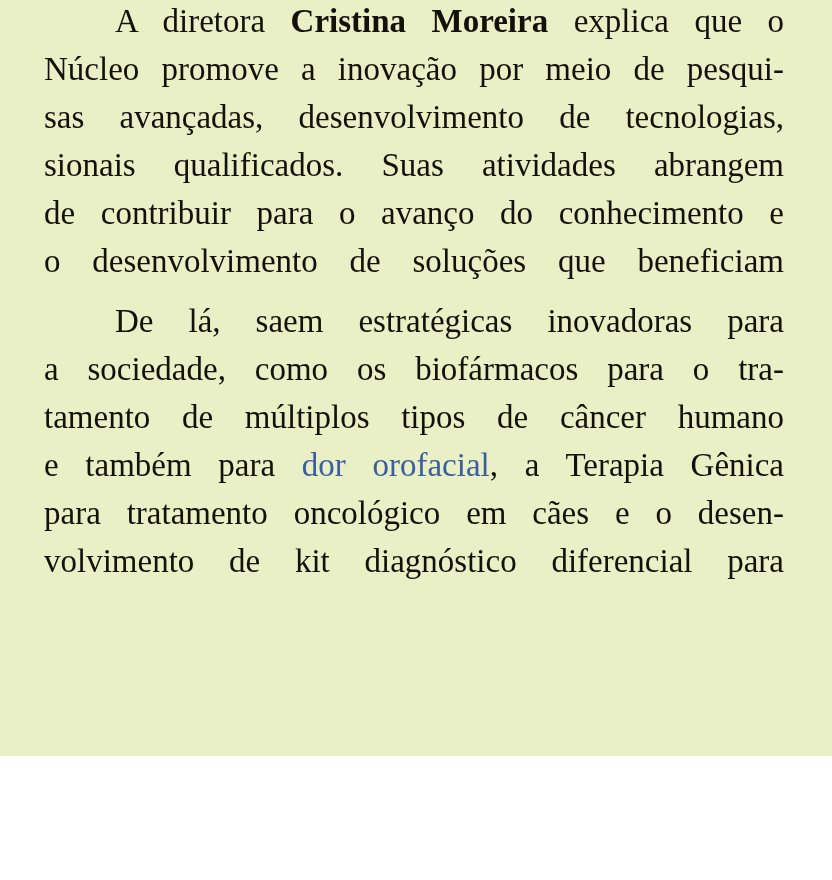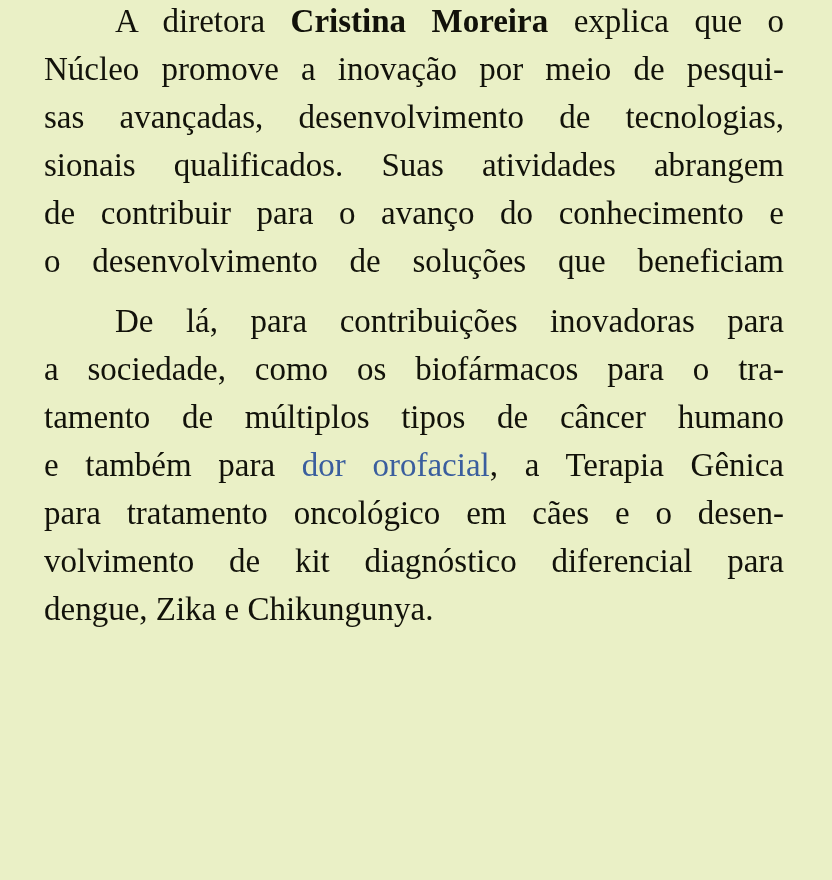--- a/index.html
+++ b/index.html
@@ -2,21 +2,21 @@
 <html style="--bg: #eaf0c6; --fg: #12120a; --link: #3a5e9e;"><head>
 <meta charset="utf-8">
 <style>
   :root{
     --bg:#eaf0c6;
     --fg:#12120a;
     --link:#3a5e9e;
   }
   html,body{margin:0;padding:0;}
   .page{
-    width:832px;height:880px;
+    width:832px;height:756px;
     background:var(--bg);
     overflow:hidden;
     position:relative;
   }
   .article{
     padding:0 48px 0 44px;
     margin-top:-3px;
     font-family:"Liberation Serif","DejaVu Serif",serif;
     font-size:33px;
     line-height:48px;
@@ -47,23 +47,22 @@
     <div class="para para-1">
       <div class="line indent"><span>A diretora</span> <span class="bold-name">Cristina Moreira</span> <span>explica que o</span></div>
       <div class="line">Núcleo promove a inovação por meio de pesqui-</div>
       <div class="line">sas avançadas, desenvolvimento de tecnologias,</div>
       <div class="line">sionais qualificados. Suas atividades abrangem</div>
       <div class="line">de contribuir para o avanço do conhecimento e</div>
       <div class="line">o desenvolvimento de soluções que beneficiam</div>
     </div>
 
     <div class="para para-2">
-      <div class="line indent">De lá, para contribuições inovadoras para</div>
+      <div class="line indent">De lá, saem estratégicas inovadoras para</div>
       <div class="line">a sociedade, como os biofármacos para o tra-</div>
       <div class="line">tamento de múltiplos tipos de câncer humano</div>
       <div class="line"><span>e também para</span> <a class="link">dor orofacial</a><span>, a Terapia Gênica</span></div>
       <div class="line">para tratamento oncológico em cães e o desen-</div>
       <div class="line">volvimento de kit diagnóstico diferencial para</div>
-      <div class="line last">dengue, Zika e Chikungunya.</div>
     </div>
 
   </div>
 </div>
 
 </body></html>

